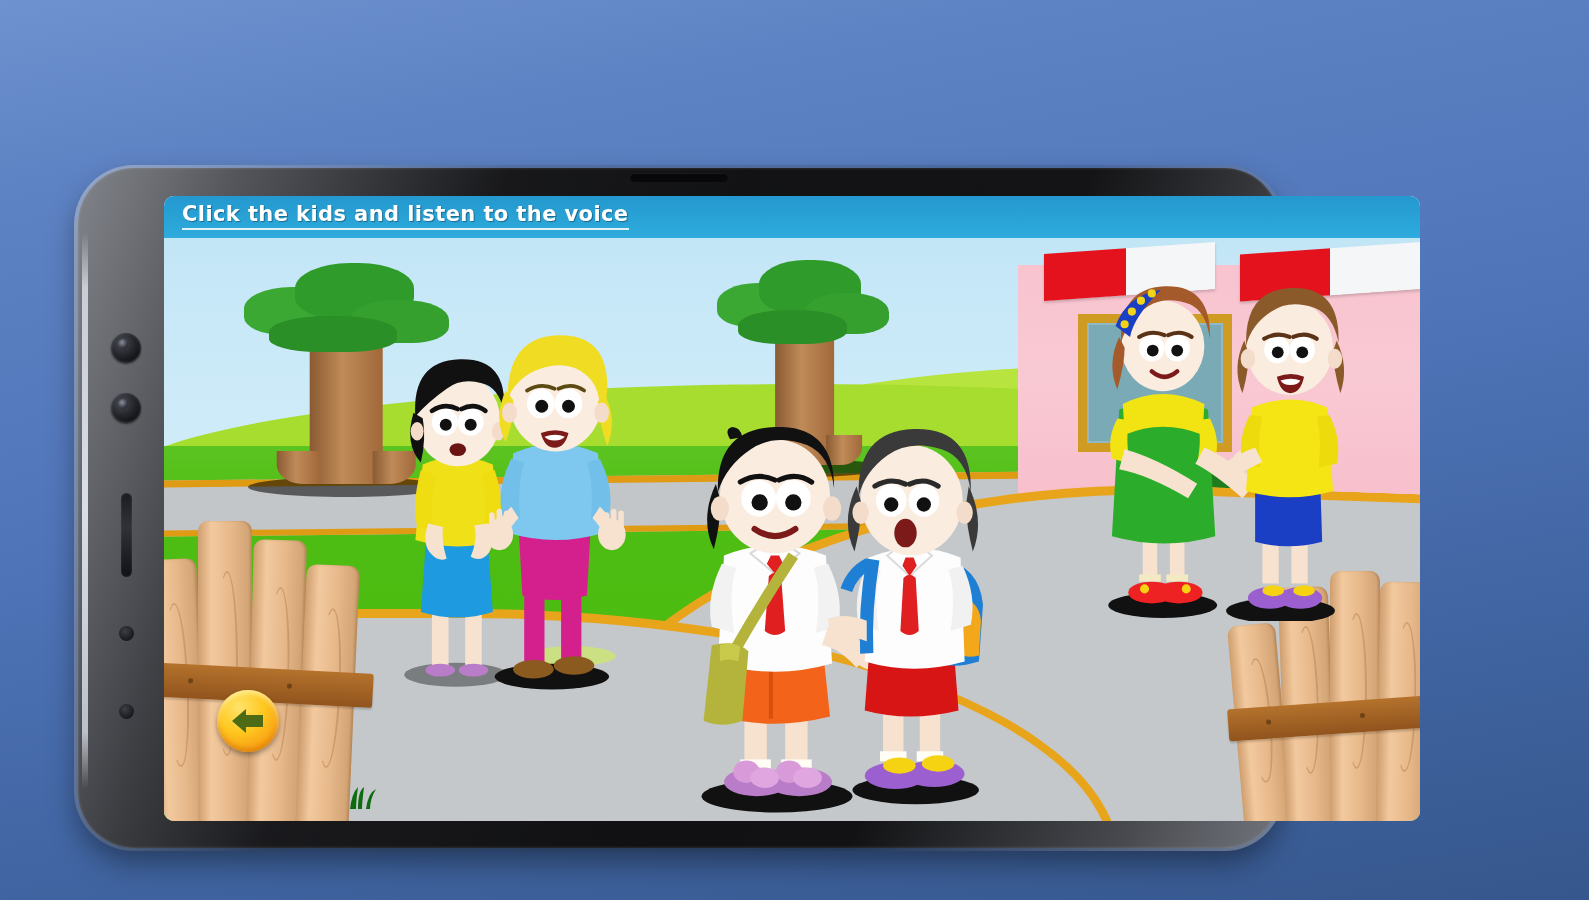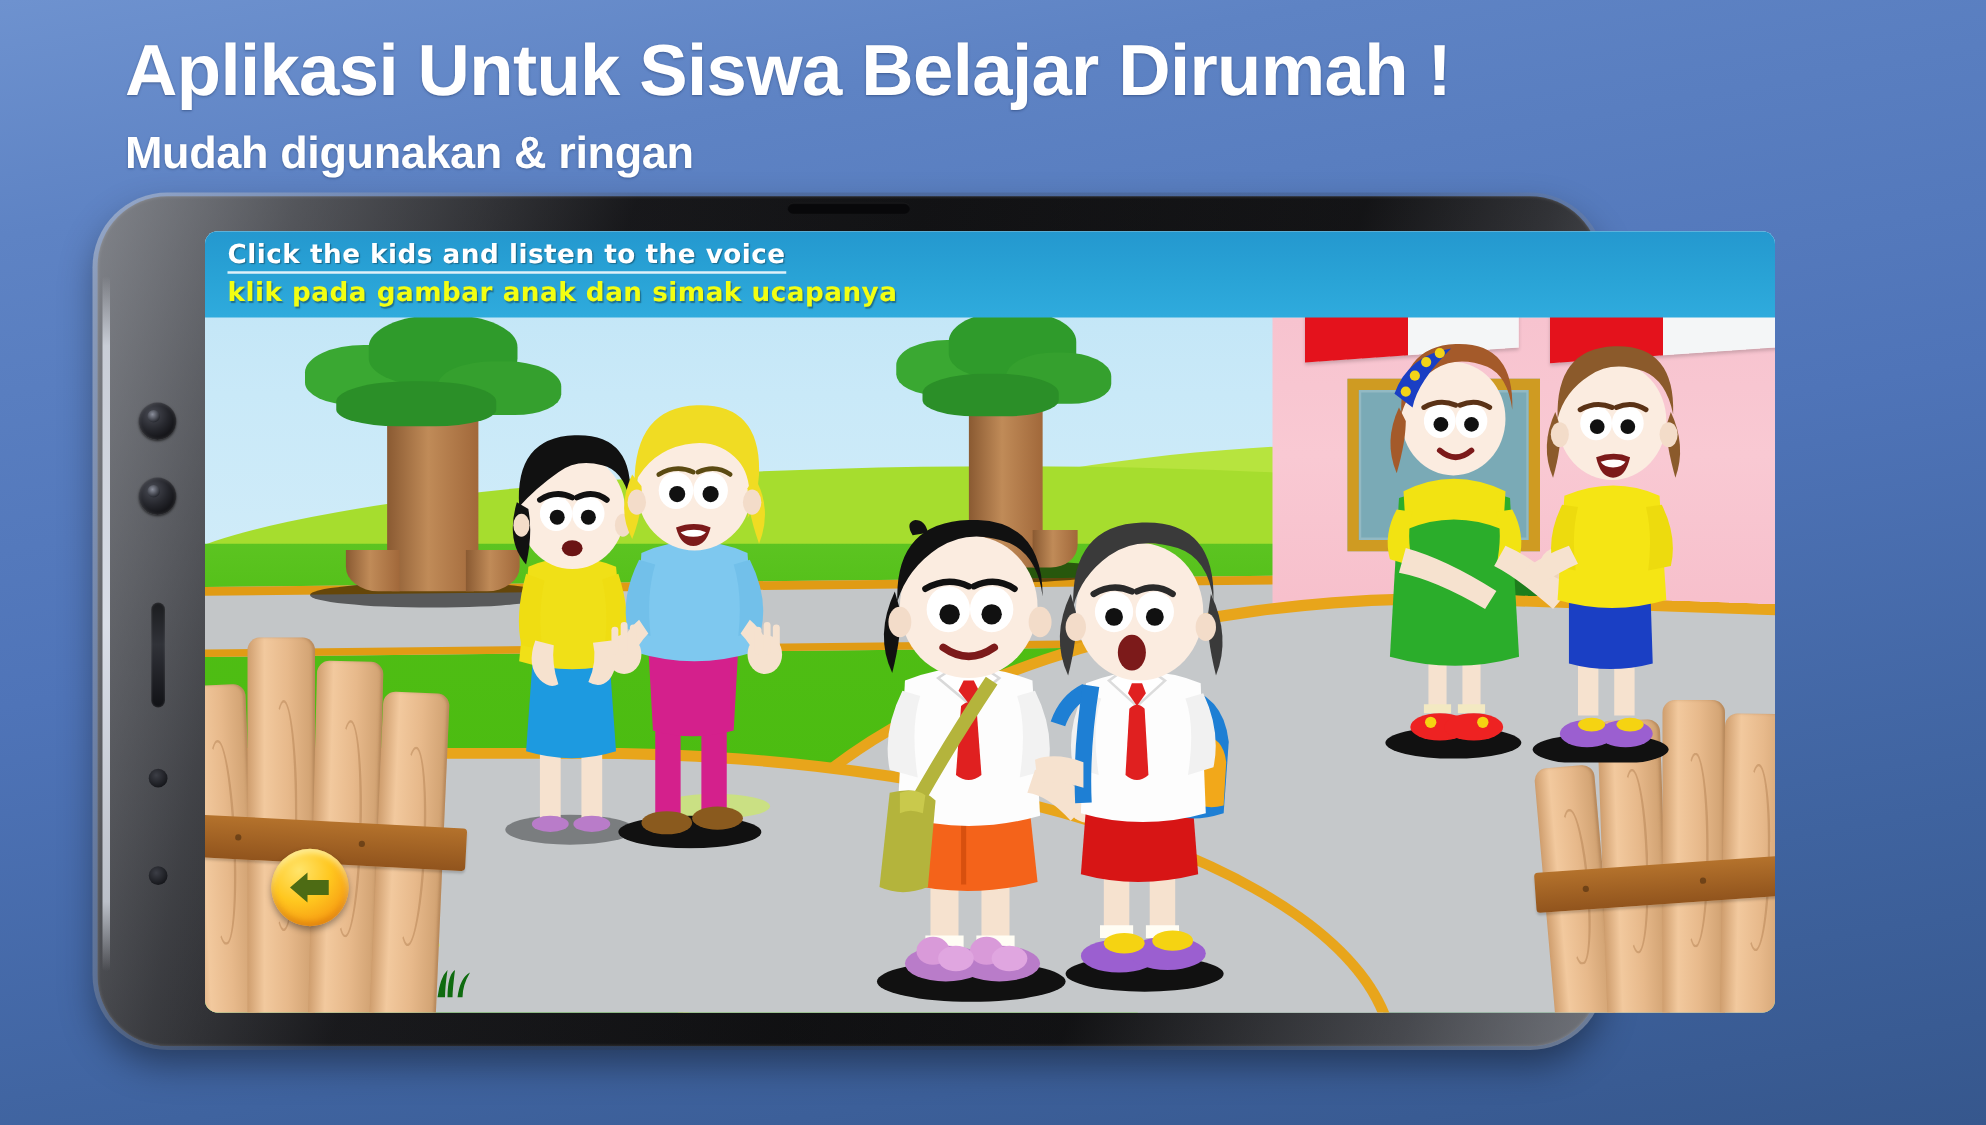--- a/index.html
+++ b/index.html
@@ -78,21 +78,21 @@
     text-align: center;
     line-height: 12px;
     letter-spacing: 0.2px;
     white-space: nowrap;
     transform: scaleX(0.9);
   }
 
   
   #phone-device {
     position: absolute;
-    left: 78px; top: 157px;
+    left: 78px; top: 168px;
     width: 1202px; height: 680px;
     background: linear-gradient(100deg, #2c2c2e 0%, #131315 12%, #0b0b0c 50%, #151517 88%, #2e2e30 100%);
     border-radius: 56px;
     box-shadow: 0 14px 30px rgba(0,0,0,0.42), inset 0 0 3px rgba(255,255,255,0.25);
     z-index: 4;
   }
   #phone-device::before { 
     content: "";
     position: absolute;
     left: -4px; top: -3px; right: -4px; bottom: -3px;
@@ -407,24 +407,20 @@
   .kid { position: absolute; z-index: 4; }
   #kid-pair-left   { left: 16%; top: 17%; width: 23%; height: 62%; }
   #kid-pair-right  { right: 5.5%; top: 10%; width: 21%; height: 58%; }
   #kid-pair-front  { left: 41%; top: 37%; width: 26%; height: 62%; }
 </style>
 </head>
 <body>
 
 <div id="promo-banner">
 
-  <div id="headline-block">
-    <div id="headline-title">Aplikasi Untuk Siswa Belajar Dirumah !</div>
-    <div id="headline-sub">Mudah digunakan &amp; ringan</div>
-  </div>
 
 
   <div id="phone-device">
     <div id="phone-side-rail"></div>
     <div id="phone-earpiece"></div>
     <div class="phone-lens" id="phone-lens-main"></div>
     <div class="phone-lens" id="phone-lens-second"></div>
     <div id="phone-speaker-slot"></div>
     <div class="phone-sensor-dot" id="phone-sensor-a"></div>
     <div class="phone-sensor-dot" id="phone-sensor-b"></div>
@@ -707,21 +703,20 @@
         <div class="plank" style="left:49%; width:25%; height:100%;"></div>
         <div class="plank" style="left:73%; width:26%; height:96%; transform:rotate(1deg);"></div>
         <div class="rail" style="left:-2%; bottom:38%; width:106%; height:12%; transform:rotate(-4deg);"></div>
       </div>
       <svg id="grass-tuft" viewBox="0 0 40 26">
         <path d="M4 26 q2 -16 8 -22 q-2 14 -2 22 z M12 26 q0 -18 6 -22 q-2 16 -2 22 z M20 26 q2 -16 10 -20 q-6 10 -6 20 z" fill="#0f6b0f"></path>
       </svg>
 
       <div id="instruction-banner">
         <span id="instruction-en">Click the kids and listen to the voice</span>
-        <span id="instruction-id">klik pada gambar anak dan simak ucapanya</span>
       </div>
 
       <div id="back-button" title="Back">
         <svg width="36" height="30" viewBox="0 0 36 30">
           <path d="M16 3 L16 9 L33 9 L33 21 L16 21 L16 27 L2 15 Z" fill="#4d6b14"></path>
         </svg>
       </div>
 
     </div>
   </div>

